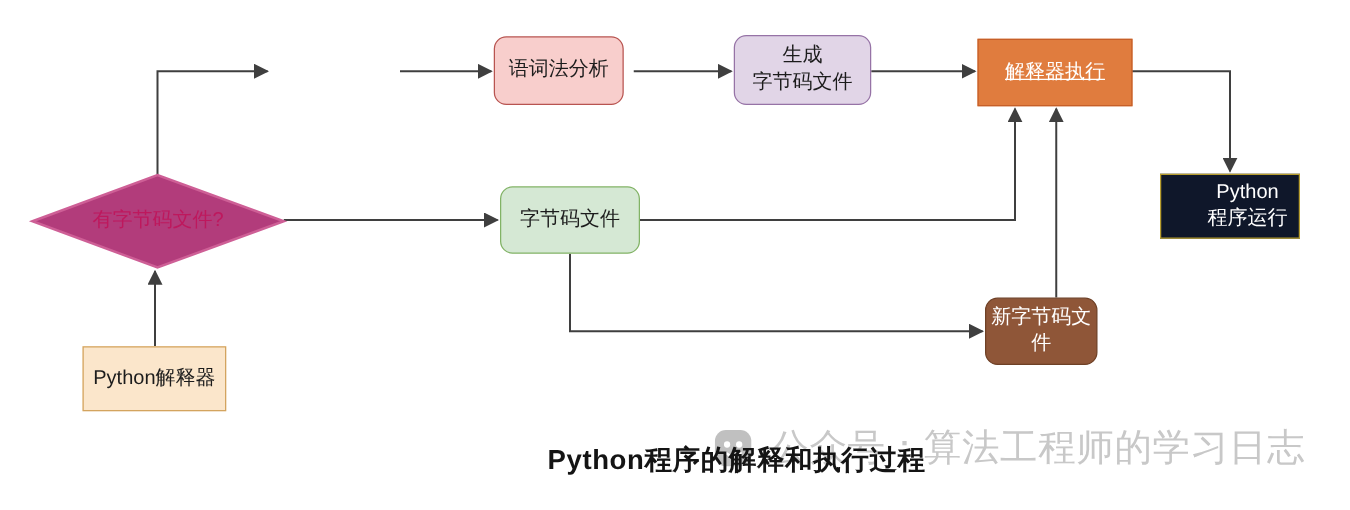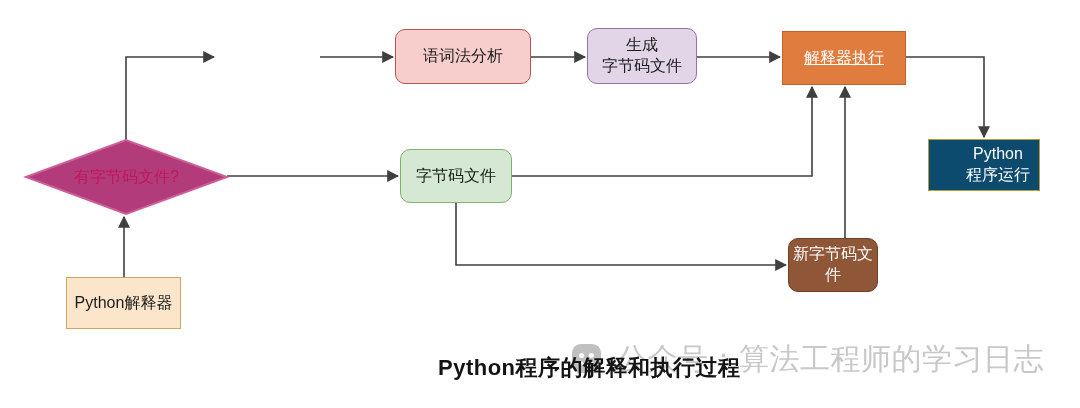--- a/index.html
+++ b/index.html
@@ -44,21 +44,21 @@
   .node.rounded { border-radius: 10px; }
   .node.sharp   { border-radius: 0; }
   .node.diamond-label {
     border: none; background: transparent !important;
     z-index: 4;
   }
   
   #n-decision      { left: 26px;  top: 140px; width: 201px; height: 74px; }
   #n-pyinterp      { left: 66px;  top: 277px; width: 115px; height: 52px; }
   #n-pysource      { left: 216px; top: 29px;  width: 104px; height: 57px; }
-  #n-lexical       { left: 395px; top: 29px;  width: 136px; height: 55px; }
+  #n-lexical       { left: 395px; top: 29px;  width: 104px; height: 55px; }
   #n-genbytecode   { left: 587px; top: 28px;  width: 110px; height: 56px; }
   #n-interpexec    { left: 782px; top: 31px;  width: 124px; height: 54px; text-decoration: underline; }
   #n-pyrun         { left: 928px; top: 139px; width: 112px; height: 52px; }
   #n-bytecodefile  { left: 400px; top: 149px; width: 112px; height: 54px; }
   #n-newbytecode   { left: 788px; top: 238px; width: 90px; height: 54px; }
   
   .diagram-title {
     position: absolute; left: 438px; top: 353px; z-index: 5;
     font-size: 22px; font-weight: 600; color: #141414;
     letter-spacing: 0.5px; white-space: nowrap;
@@ -105,21 +105,21 @@
   <div class="node sharp" id="n-pyinterp" style="background-color: rgb(251, 230, 203); border-color: rgb(211, 164, 95); color: rgb(28, 28, 28);">Python解释器</div>
 
 
   <div class="node rounded" id="n-lexical" style="background-color: rgb(248, 206, 204); border-color: rgb(184, 84, 80); color: rgb(28, 28, 28);">语词法分析</div>
 
   <div class="node rounded" id="n-genbytecode" style="background-color: rgb(225, 213, 231); border-color: rgb(150, 115, 166); color: rgb(28, 28, 28);">生成
 字节码文件</div>
 
   <div class="node sharp" id="n-interpexec" style="background-color: rgb(224, 124, 62); border-color: rgb(198, 95, 40); color: rgb(255, 255, 255);">解释器执行</div>
 
-  <div class="node sharp" id="n-pyrun" style="background-color: #0c4a6e; border-color: rgb(183, 157, 46); color: rgb(255, 255, 255); padding-left: 28px;">Python
+  <div class="node sharp" id="n-pyrun" style="background-color: #0f172a; border-color: rgb(183, 157, 46); color: rgb(255, 255, 255); padding-left: 28px;">Python
 程序运行</div>
 
   <div class="node rounded" id="n-bytecodefile" style="background-color: rgb(213, 232, 212); border-color: rgb(130, 179, 102); color: rgb(28, 28, 28);">字节码文件</div>
 
   <div class="node rounded" id="n-newbytecode" style="background-color: rgb(143, 86, 56); border-color: rgb(110, 64, 38); color: rgb(255, 255, 255);">新字节码文件</div>
 
   <div class="diagram-title">Python程序的解释和执行过程</div>
 
 </div>
 

